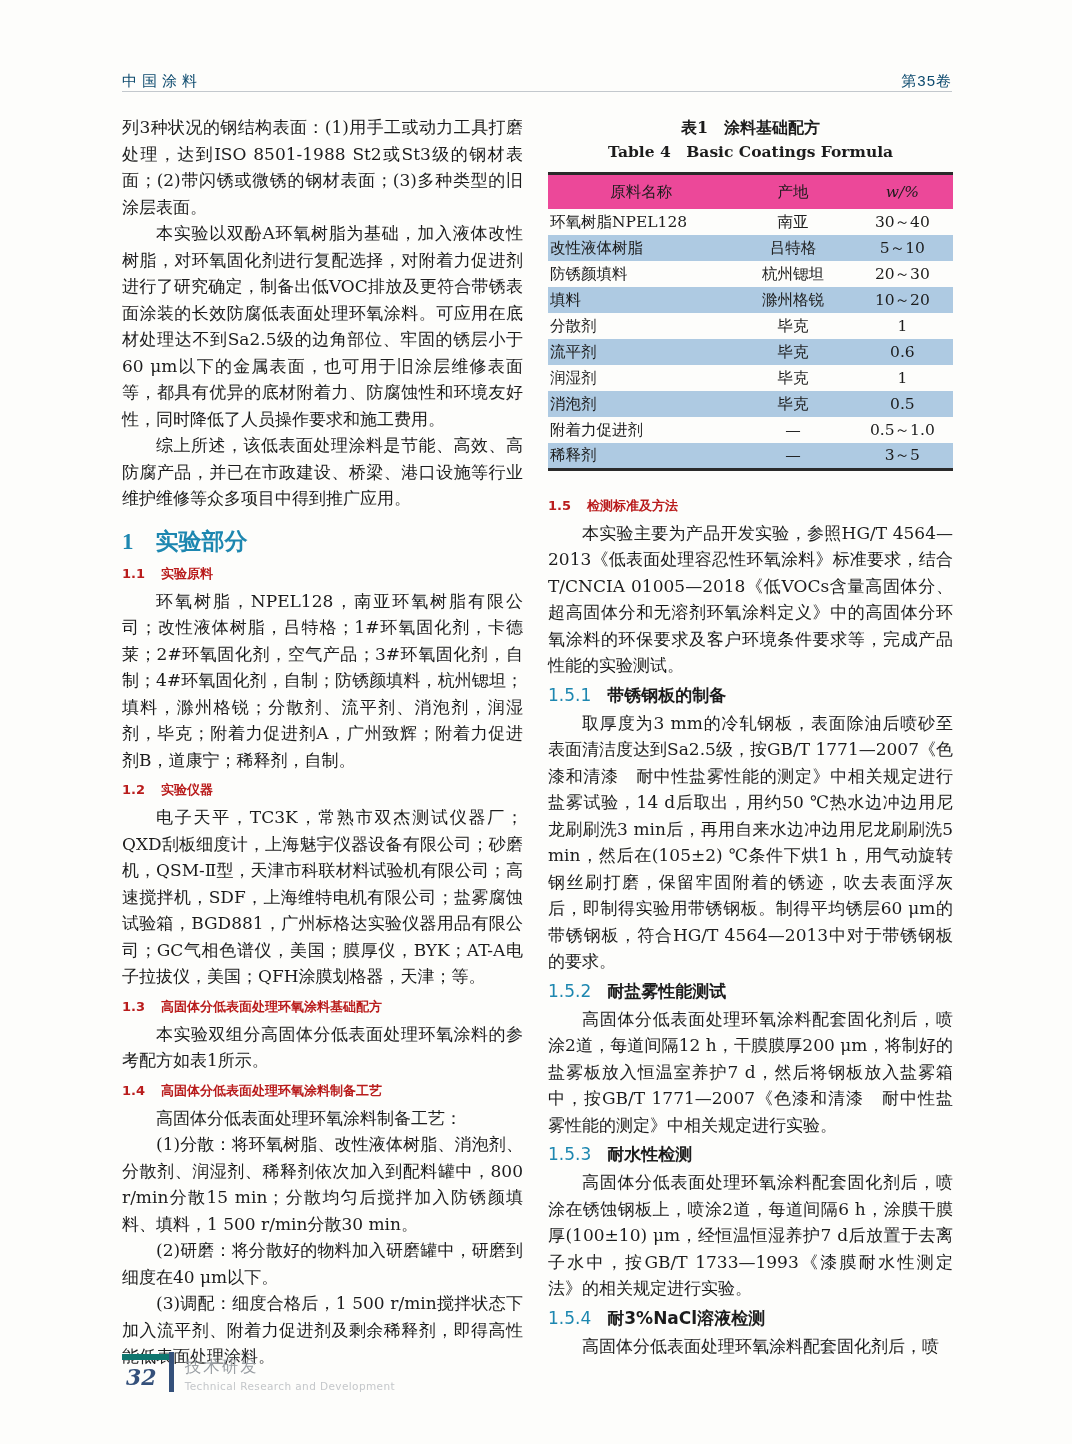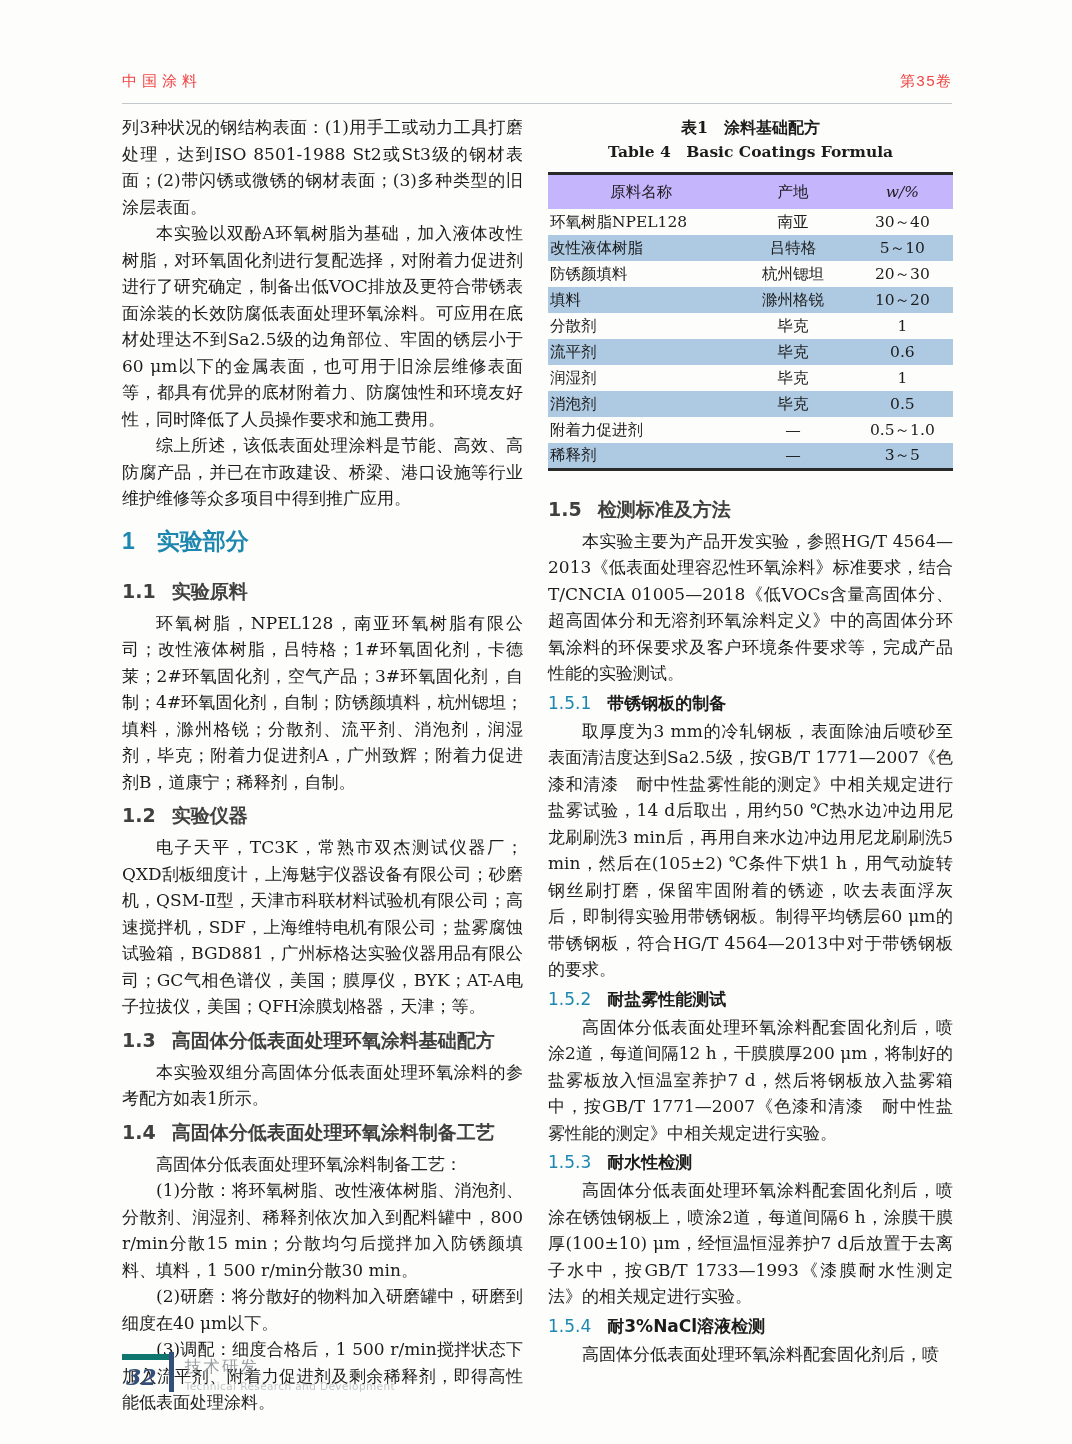--- a/index.html
+++ b/index.html
@@ -10,50 +10,50 @@
     color:#1c1c1c;
     position:relative;
     overflow:hidden;
   }
   .page { position:absolute; inset:0; }
 
   
   .page-header {
     position:absolute; top:72px; left:122px; width:830px;
     display:flex; justify-content:space-between; align-items:flex-end;
-    font-family:Liberation Mono, monospace;
-    font-size:15px; color:#ef4444;
-    padding-bottom:12px;
+    font-family:Liberation Sans, sans-serif;
+    font-size:15px; color:#0c4a6e;
+    padding-bottom:0;
     border-bottom:1px solid #c3c8cd;
   }
   .page-header .journal { letter-spacing:5px; }
   .page-header .volume  { letter-spacing:1px; }
 
   
   .col { position:absolute; top:114px; }
   .col-left  { left:122px; width:401px; }
   .col-right { left:548px; width:405px; }
 
   p.body {
     margin:0; font-size:17px; line-height:26.5px;
     text-align:justify;
   }
   p.indent { text-indent:2em; }
 
   h1.sec {
-    margin:14px 0 22px 0;
-    font-family:Liberation Sans, sans-serif;
+    margin:14px 0 8px 0;
+    font-family:Liberation Serif, serif;
     font-size:23px; font-weight:bold; color:#1d87b0;
   }
   h1.sec .num { margin-right:22px; }
 
   h2.sec {
     margin:8px 0 5px 0;
     font-family:"DejaVu Sans", sans-serif;
-    font-size:19px; font-weight:bold; color:#404040;
+    font-size:13px; font-weight:bold; color:#b91c1c;
   }
   h2.sec .num { margin-right:16px; }
 
   h3.sec {
     margin:5px 0 3px 0;
     font-family:"DejaVu Sans", sans-serif;
     font-size:17px; font-weight:600; color:#1c1c1c;
   }
   h3.sec .num { margin-right:16px; color:#1d87b0; font-weight:normal; }
 
@@ -66,21 +66,21 @@
     text-align:center; font-size:15.5px; font-weight:bold;
     margin:0 0 9px 0;
   }
   table.formula {
     width:100%; border-collapse:collapse;
     border-top:3px solid #2a2a2a; border-bottom:3px solid #2a2a2a;
     font-size:15.5px;
     margin-bottom:26px;
   }
   table.formula th, table.formula td { font-weight:normal; padding:0 2px; }
-  table.formula thead th { background:#c4b5fd; height:34px; text-align:center; }
+  table.formula thead th { background:#ec4899; height:34px; text-align:center; }
   table.formula thead th.h-w { font-style:italic; }
   table.formula tbody tr { height:26px; }
   table.formula tbody tr:nth-child(even) { background:#aecae2; }
   td.c-name { text-align:left; padding-left:14px; width:46%; }
   td.c-origin { text-align:center; width:29%; }
   td.c-w { text-align:center; width:25%; }
 
   
   .page-footer {
     position:absolute; left:122px; top:1352px;

